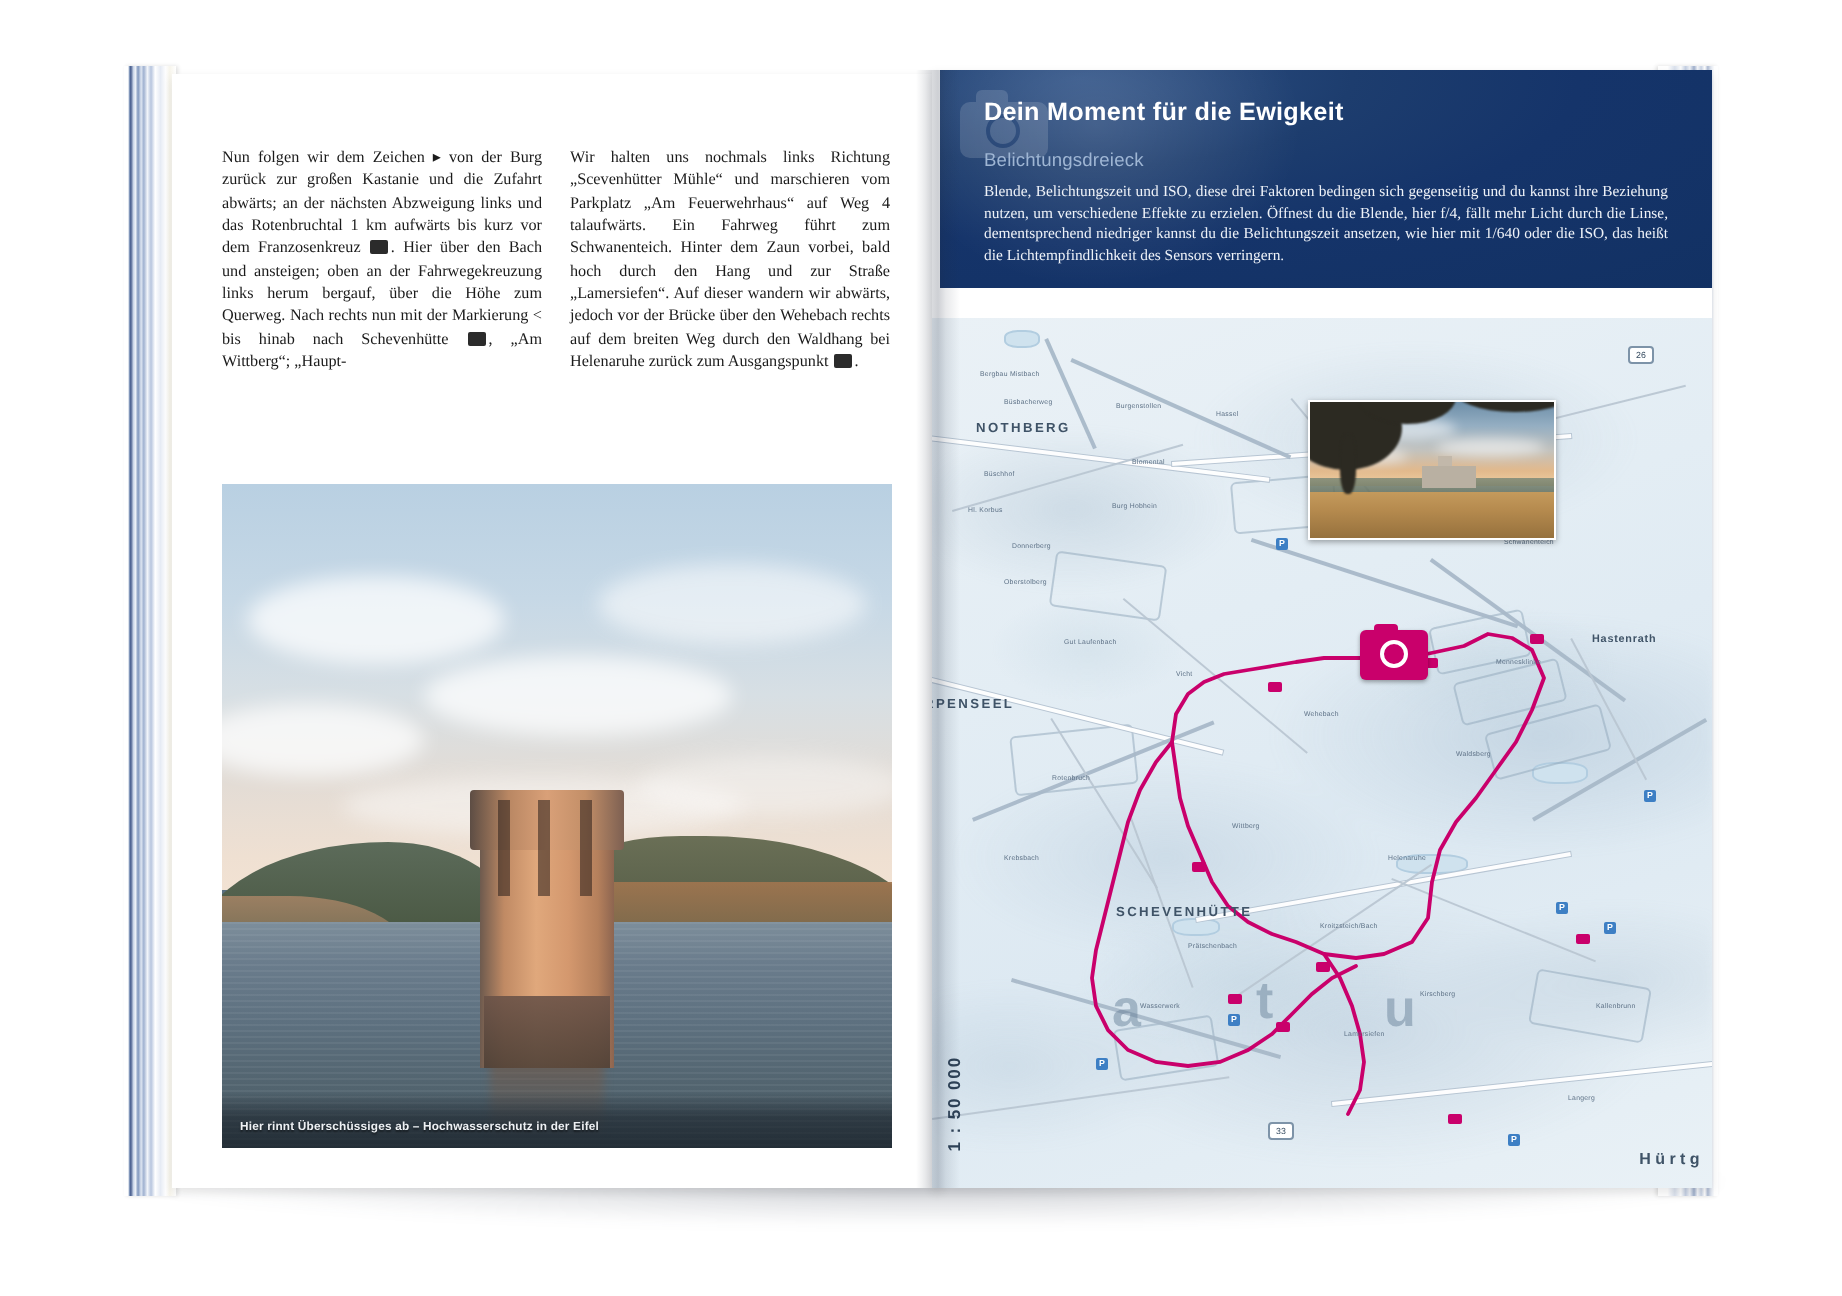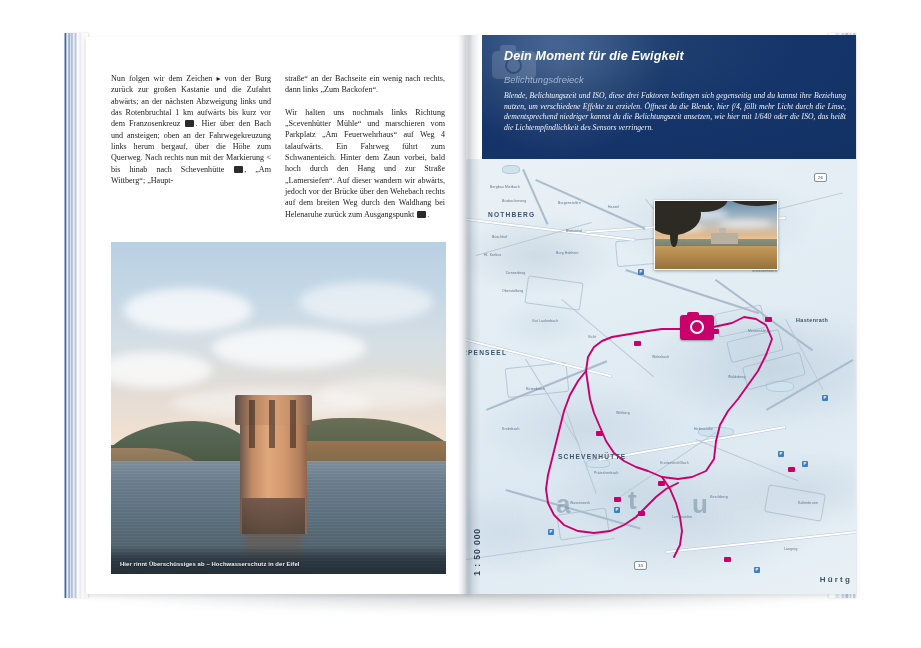--- a/index.html
+++ b/index.html
@@ -96,23 +96,23 @@
     background:linear-gradient(to bottom,#6b5348,#4e4036);opacity:.9;}
   #photo-left .refl{position:absolute;left:40%;top:86%;width:17%;height:13%;
     background:linear-gradient(to bottom,rgba(120,85,62,.55),rgba(90,80,70,0));filter:blur(2px);}
   #photo-left .capbar{position:absolute;left:0;bottom:0;width:100%;height:28px;
     background:linear-gradient(to bottom,rgba(20,28,36,.0),rgba(20,28,36,.55) 45%,rgba(20,28,36,.72));}
   #photo-left .caption{position:absolute;left:9px;bottom:7px;right:8px;color:#eef1f4;
     font-family:"Liberation Sans",sans-serif;font-size:5.9px;letter-spacing:.1px;font-weight:700;
     text-shadow:0 1px 1px rgba(0,0,0,.5);}
 
   
-  #blue-header{position:absolute;left:16px;top:0;width:100%;height:124px;
+  #blue-header{position:absolute;left:4px;top:0;width:100%;height:109px;
     background:radial-gradient(ellipse at 18% 4%,#2f5286 0%,#1d3d6e 30%,#15346a 55%,#123163 100%);
-    overflow:hidden;font-style:italic;}
+    overflow:hidden;}
   #blue-header:before{content:"";position:absolute;left:-10%;top:-60%;width:60%;height:170%;
     background:radial-gradient(ellipse at 50% 50%,rgba(255,255,255,.14) 0%,rgba(255,255,255,0) 62%);}
   #hdr-cam{position:absolute;left:10px;top:10px;width:44px;height:34px;opacity:.14;}
   #hdr-cam .body{position:absolute;left:0;top:6px;width:44px;height:28px;border-radius:5px;background:#ffffff;}
   #hdr-cam .hump{position:absolute;left:8px;top:0px;width:16px;height:9px;border-radius:3px 3px 0 0;background:#ffffff;}
   #hdr-cam .lens{position:absolute;left:13px;top:12px;width:17px;height:17px;border-radius:50%;
     border:2.6px solid #15346a;box-sizing:border-box;}
   #hdr-title{position:absolute;left:22px;top:14px;font-family:"Liberation Sans",sans-serif;
     font-size:12.6px;font-weight:700;color:#ffffff;letter-spacing:.15px;}
   #hdr-sub{position:absolute;left:22px;top:40px;font-family:"Liberation Sans",sans-serif;
@@ -193,21 +193,20 @@
     <div class="edge edge-left"></div>
     <div class="edge edge-right"></div>
 
     <div id="page-left">
 
       <div class="cols">
         <div class="col">
           <p><span>Nun folgen wir dem Zeichen ▸ von der Burg zurück zur großen Kastanie und die Zufahrt abwärts; an der nächsten Abzweigung links und das Rotenbruchtal 1 km aufwärts bis kurz vor dem Franzosenkreuz <span class="badge"></span>. Hier über den Bach und ansteigen; oben an der Fahrwegekreuzung links herum bergauf, über die Höhe zum Querweg. Nach rechts nun mit der Markierung &lt; bis hinab nach Schevenhütte <span class="badge"></span>, „Am Wittberg“; „Haupt-</span></p>
         </div>
         <div class="col">
-          <p><span>straße“ an der Bachseite ein wenig nach rechts, dann links „Zum Backofen“.</span></p>
           <p><span>Wir halten uns nochmals links Richtung „Scevenhütter Mühle“ und marschieren vom Parkplatz „Am Feuerwehrhaus“ auf Weg 4 talaufwärts. Ein Fahrweg führt zum Schwanenteich. Hinter dem Zaun vorbei, bald hoch durch den Hang und zur Straße „Lamersiefen“. Auf dieser wandern wir abwärts, jedoch vor der Brücke über den Wehebach rechts auf dem breiten Weg durch den Waldhang bei Helenaruhe zurück zum Ausgangspunkt <span class="badge"></span>.</span></p>
         </div>
       </div>
 
       <div id="photo-left">
         <div class="sky"></div>
         <div class="cloud" style="left:4%;top:14%;width:38%;height:13%;"></div>
         <div class="cloud" style="left:30%;top:26%;width:46%;height:12%;"></div>
         <div class="cloud" style="left:-4%;top:33%;width:34%;height:11%;"></div>
         <div class="cloud" style="left:56%;top:12%;width:40%;height:12%;opacity:.75;"></div>

